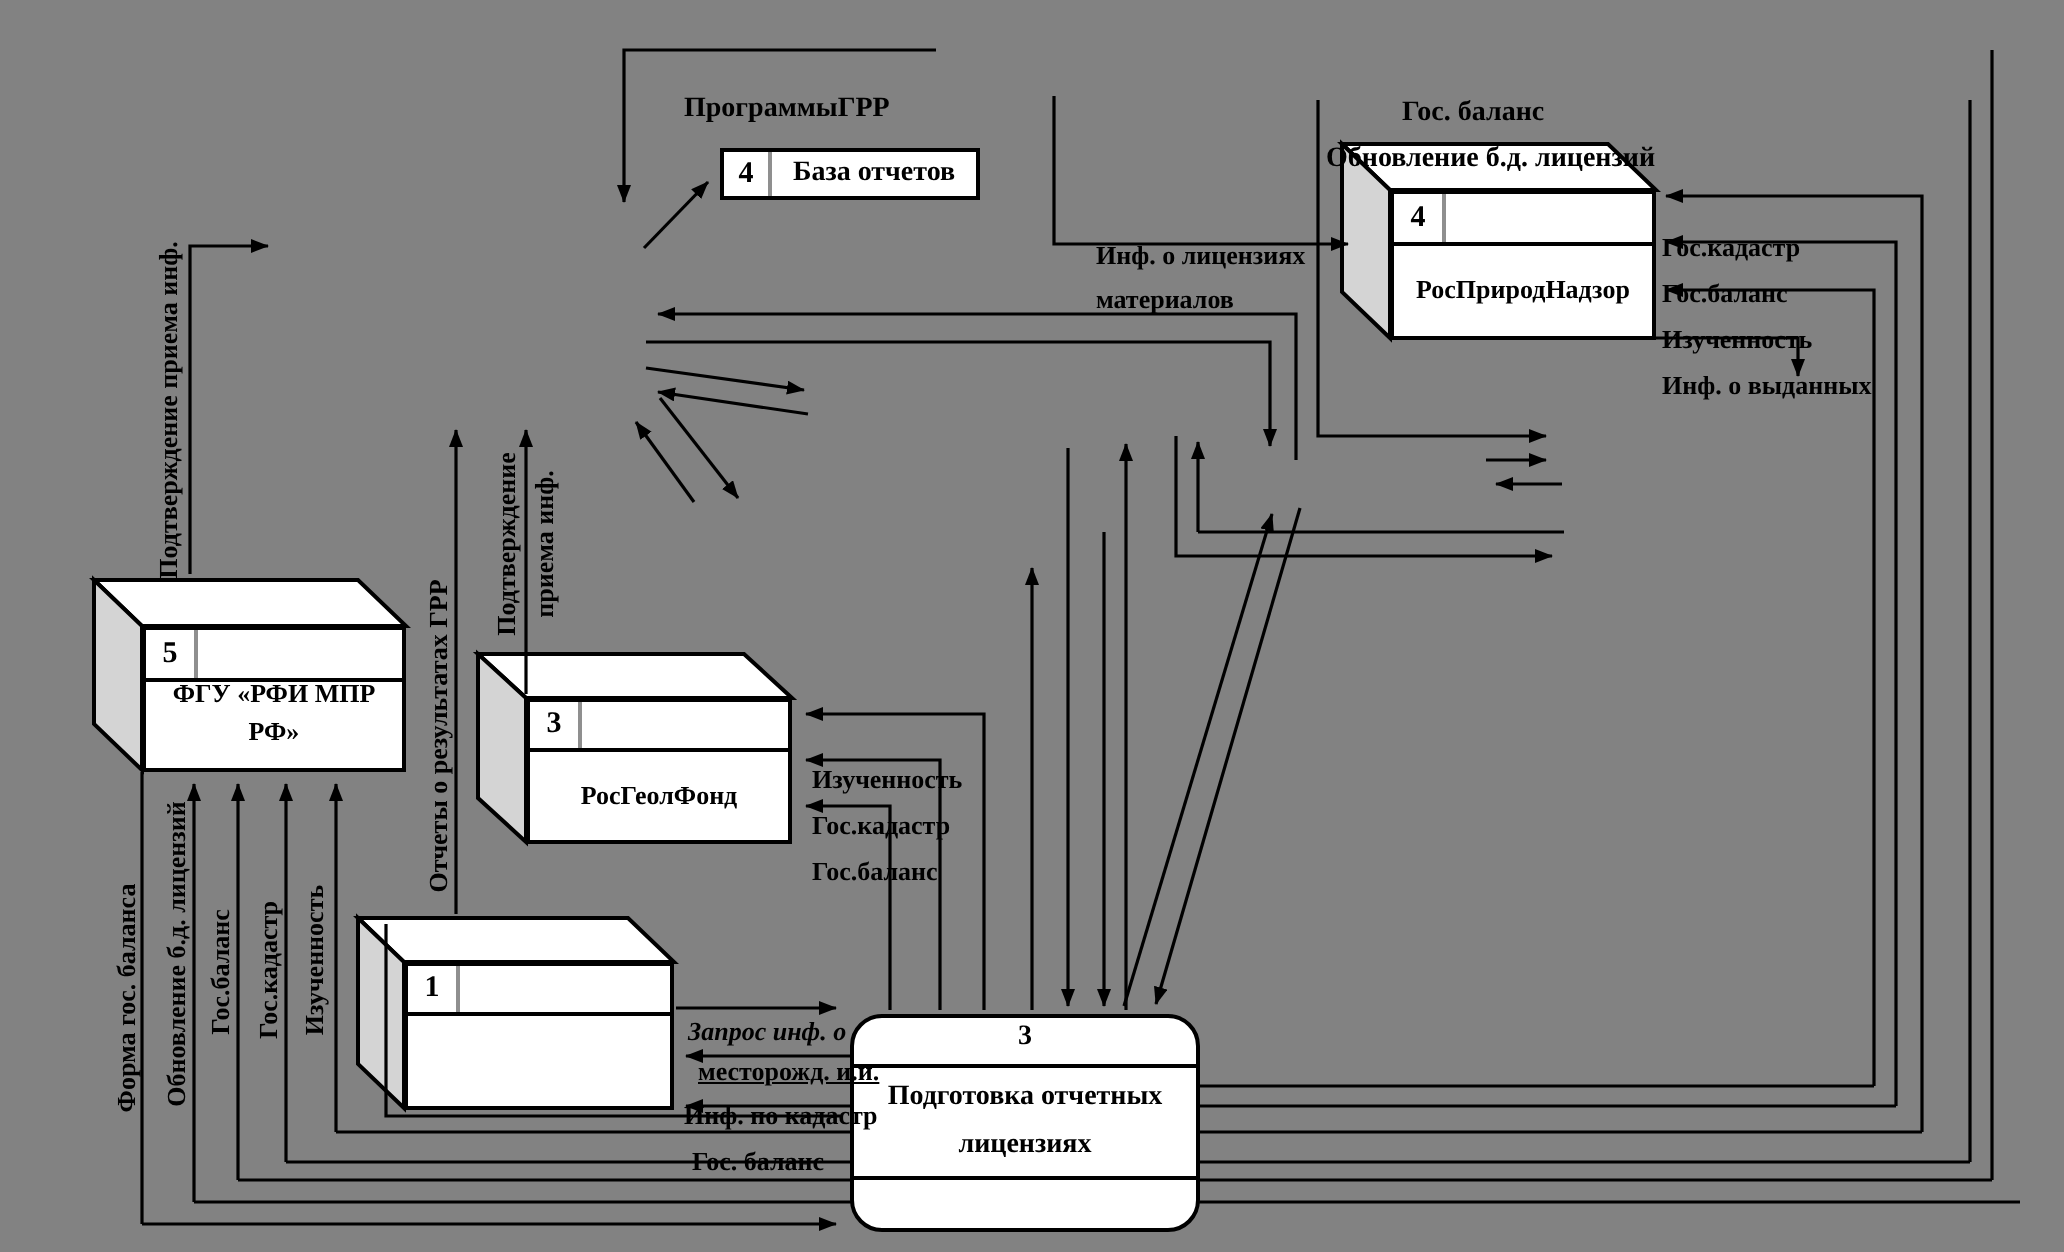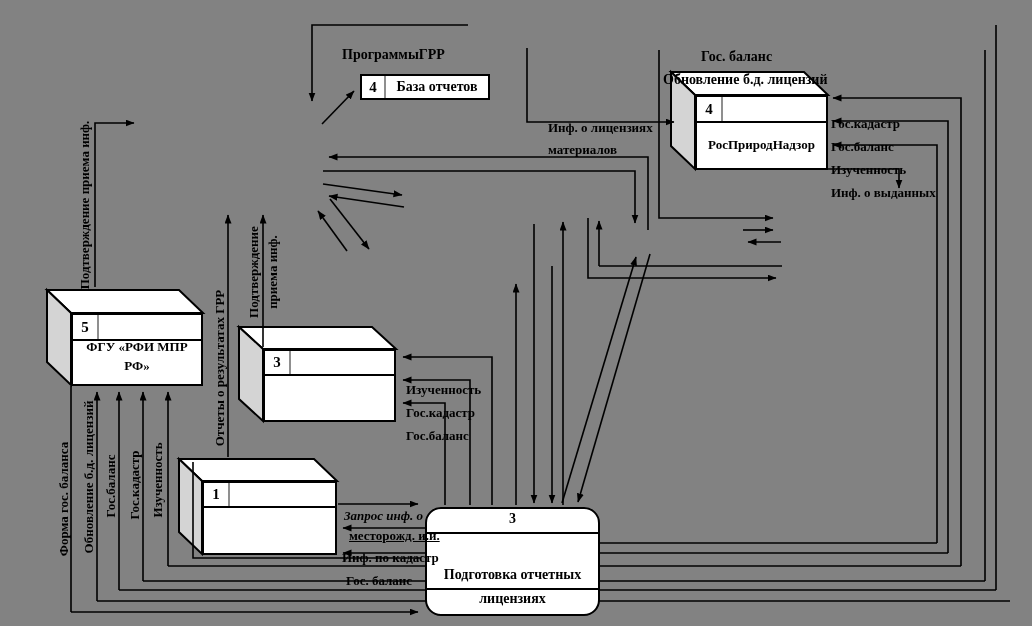--- a/index.html
+++ b/index.html
@@ -29,21 +29,21 @@
   }
   .process{
     position:absolute;background:#fff;border:2.5px solid #000;border-radius:16px;
     box-sizing:border-box;z-index:2;text-align:center;
   }
   .process .pnum{position:absolute;left:0;right:0;top:2px;font-size:14px;}
   .process .pline1{position:absolute;left:0;right:0;top:23px;border-top:2px solid #000;}
   .process .pline2{position:absolute;left:0;right:0;top:79px;border-top:2px solid #000;}
   .process .pname{
     position:absolute;left:0;right:0;top:25px;height:54px;font-size:14px;line-height:1.75;
-    display:flex;flex-direction:column;justify-content:center;margin-top:26px;
+    display:flex;flex-direction:column;justify-content:center;
   }
 </style>
 </head>
 <body>
 
 <div class="stage">
 
   <svg class="wires" width="1032" height="626" viewBox="0 0 1032 626">
     <defs>
       <marker id="ah" markerWidth="10" markerHeight="8" refX="8.5" refY="3.5" orient="auto" markerUnits="userSpaceOnUse">
@@ -146,20 +146,21 @@
     <div class="rowline" style="top:24px;"></div>
     <div class="bname" style="top:26px;bottom:12px;">
       <span>ФГУ «РФИ МПР</span>
       <span>РФ»</span>
     </div>
   </div>
 
   <div class="front" style="left:263px;top:349px;width:133px;height:73px;">
     <div class="numcell" style="width:26px;height:23px;">3</div>
     <div class="rowline" style="top:23px;"></div>
+    <div class="bname" style="top:25px;bottom:0;">РосГеолФонд</div>
   </div>
 
   <div class="front" style="left:202px;top:481px;width:135px;height:74px;">
     <div class="numcell" style="width:26px;height:23px;">1</div>
     <div class="rowline" style="top:23px;"></div>
   </div>
 
   <div class="process" style="left:425px;top:507px;width:175px;height:109px;">
     <div class="pnum">3</div>
     <div class="pline1"></div>

